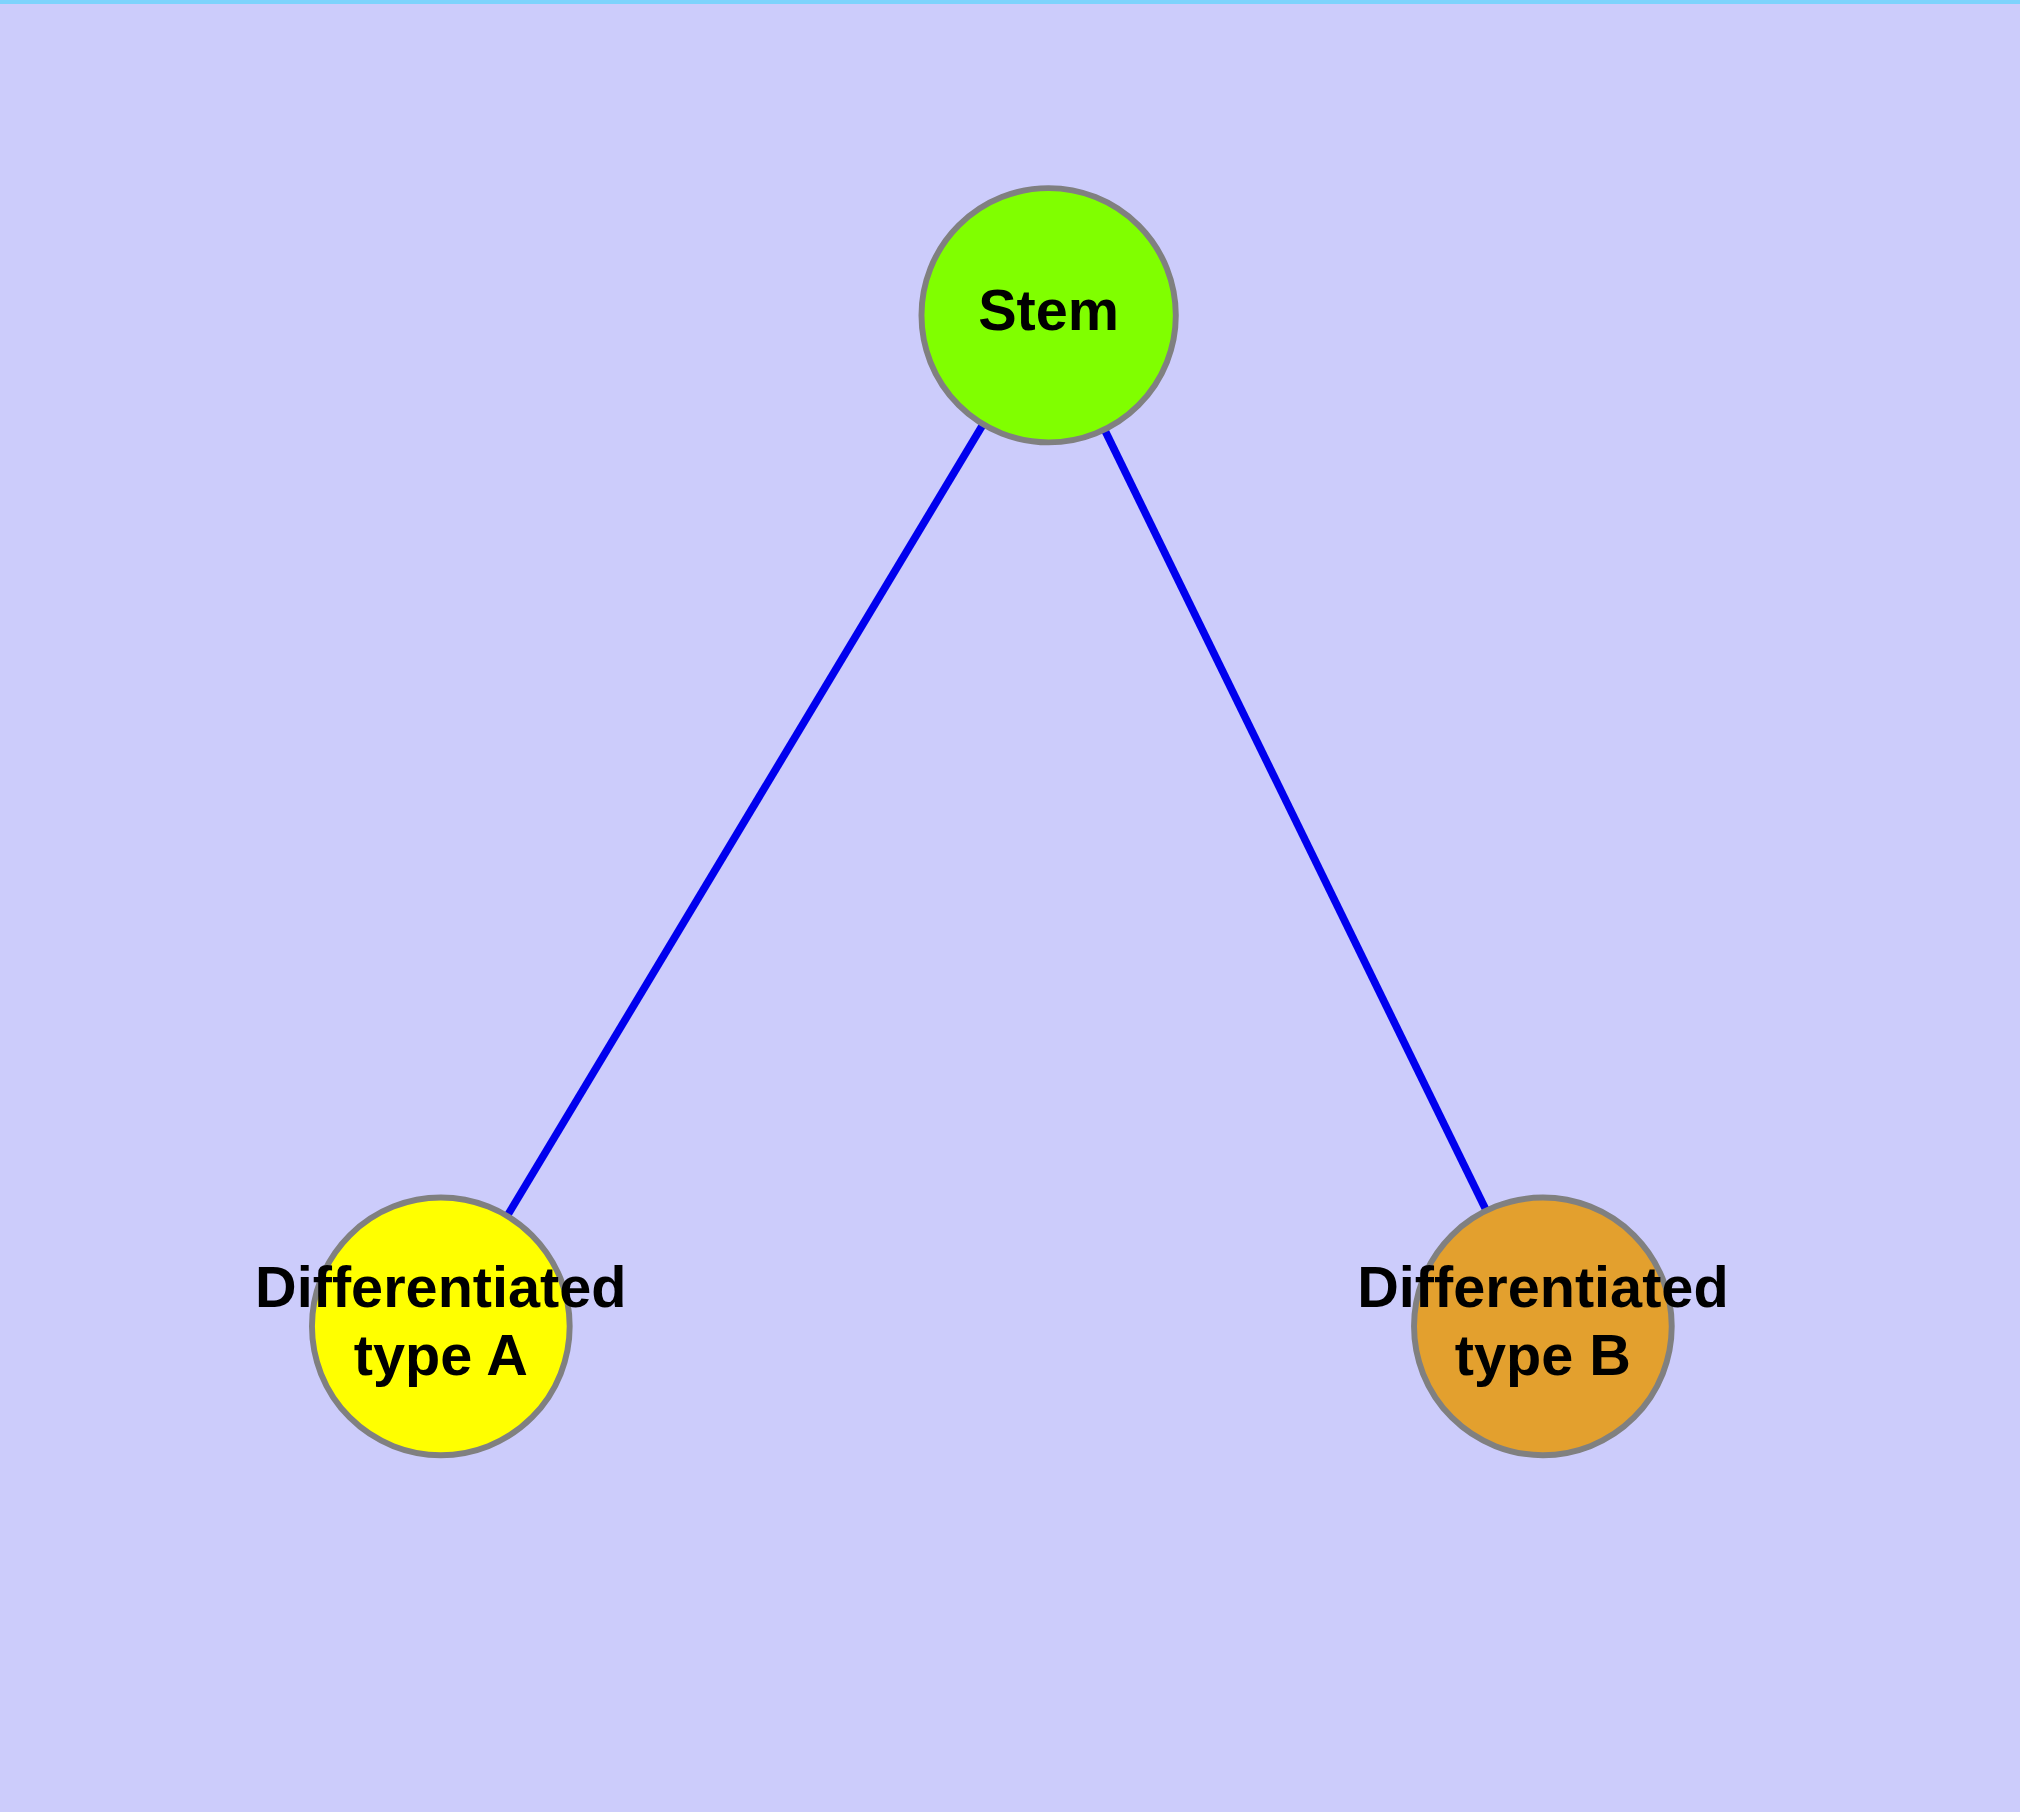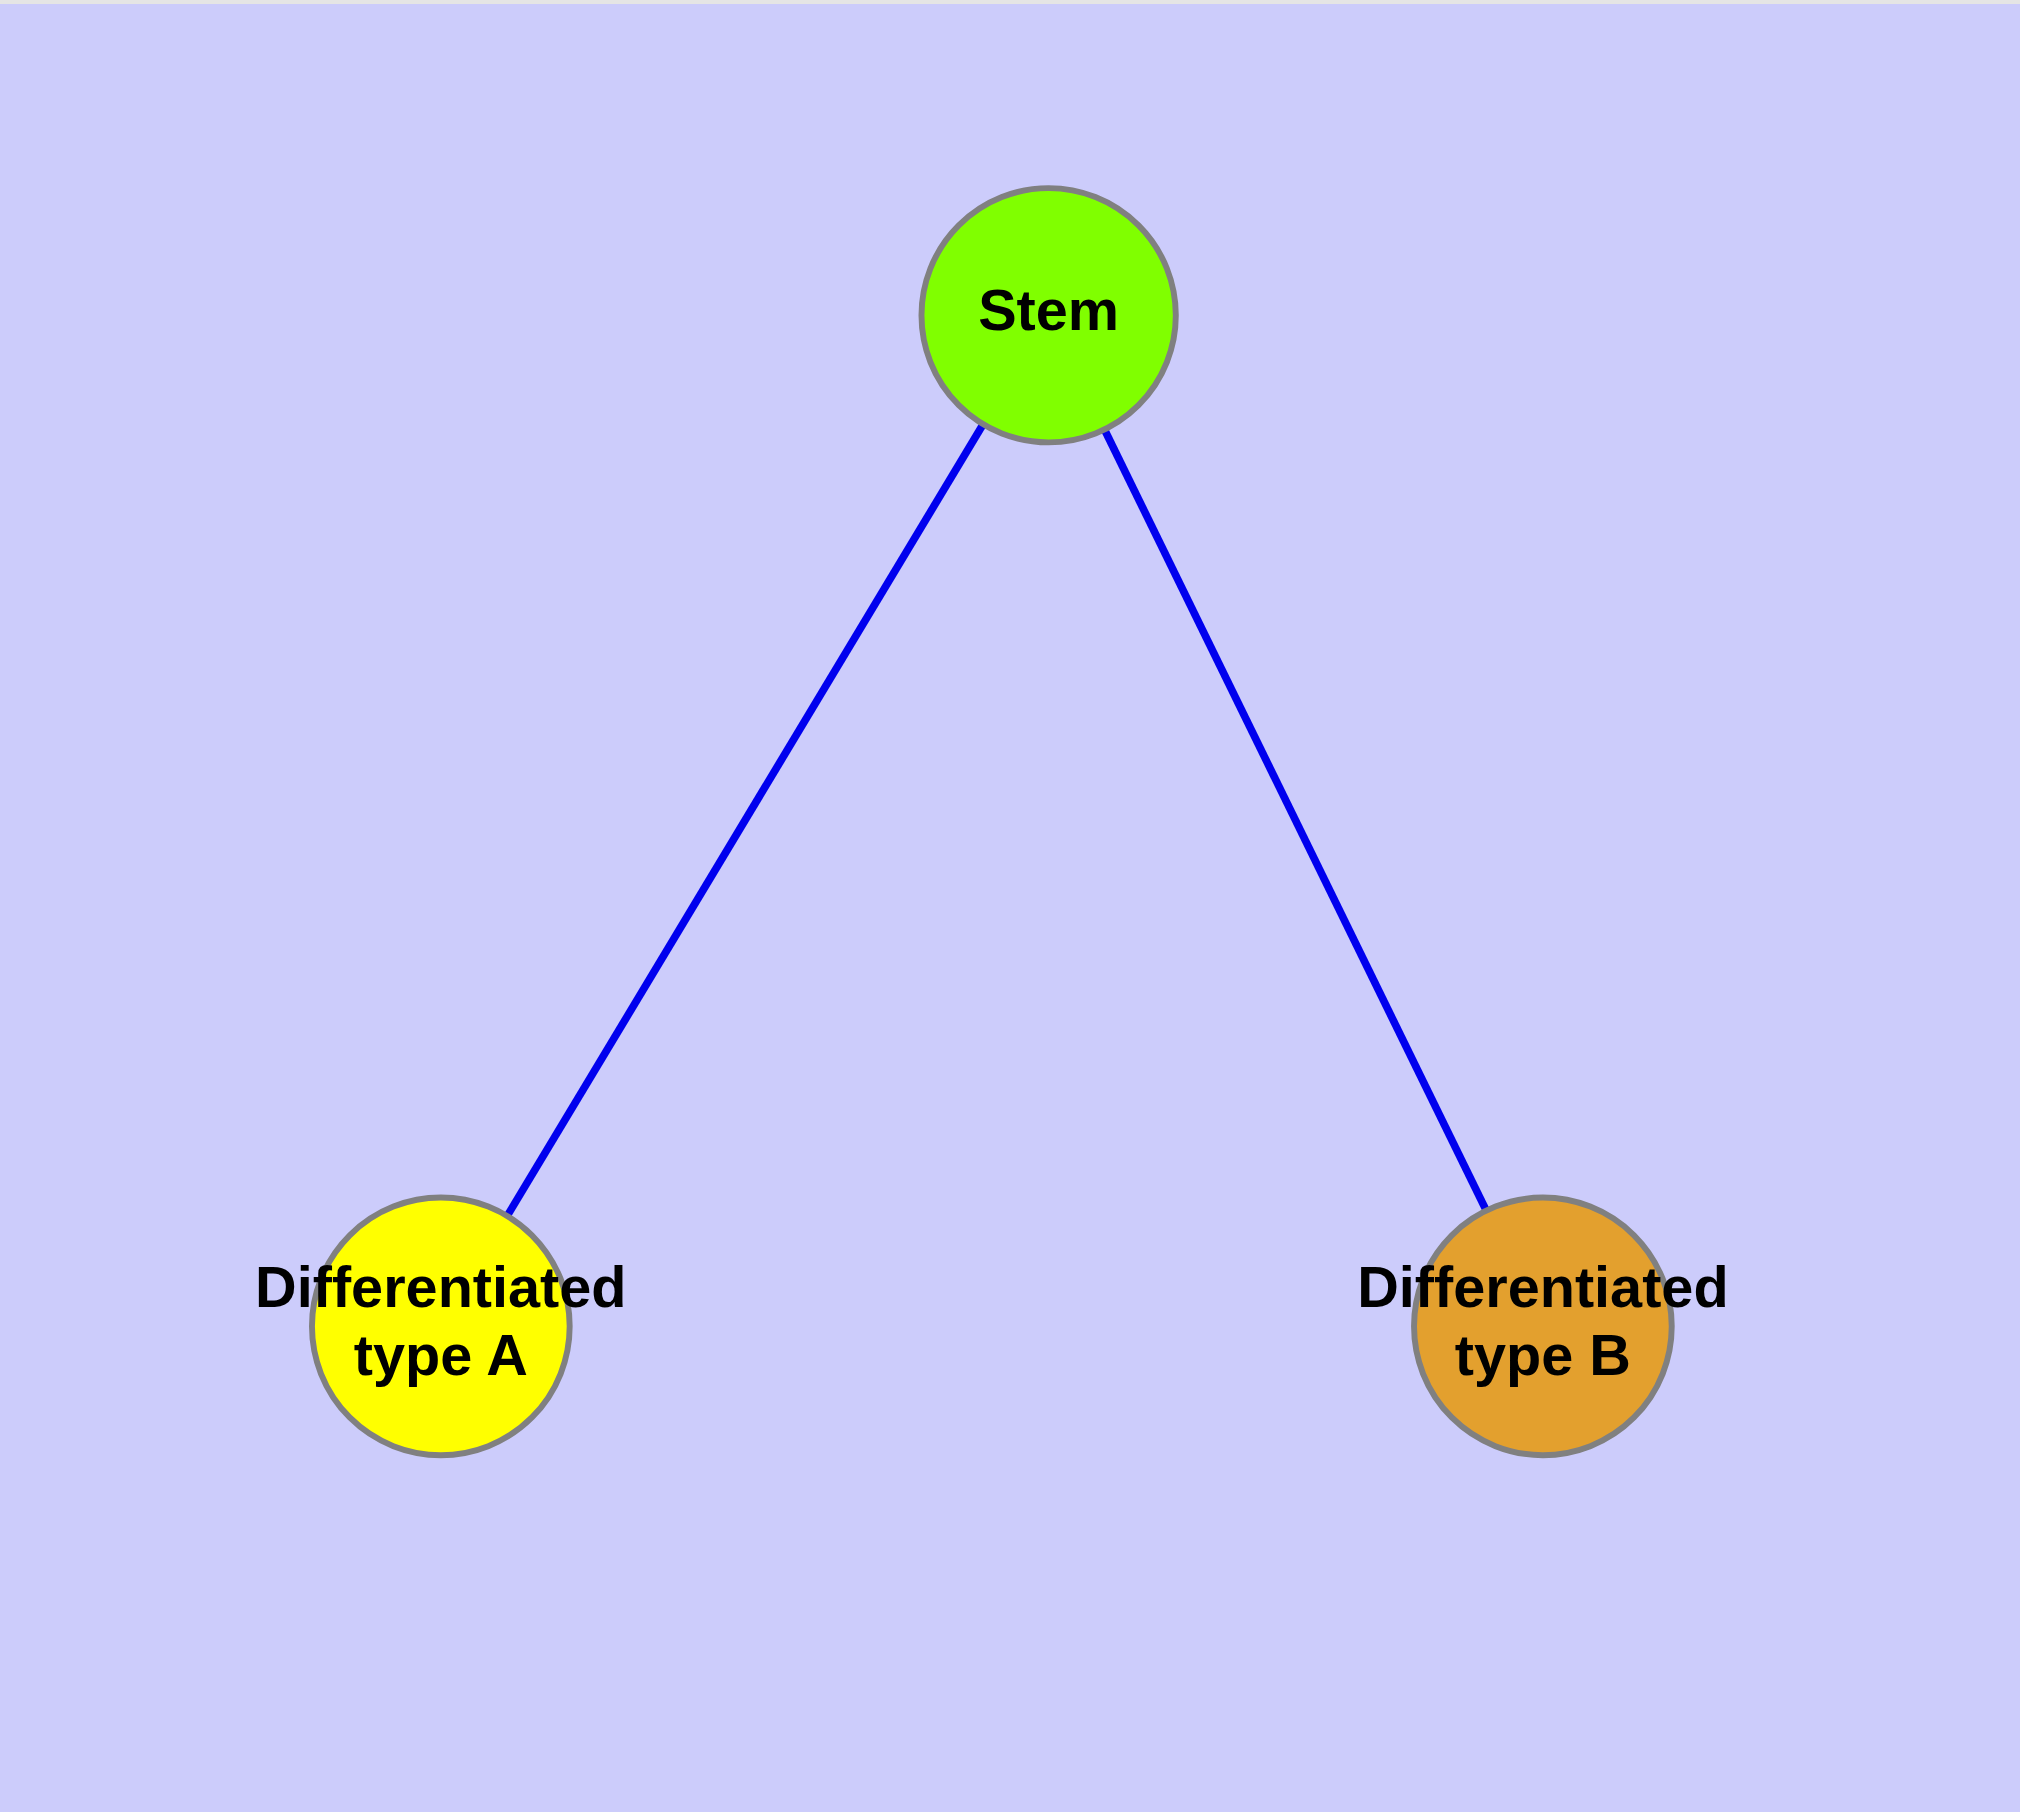--- a/index.html
+++ b/index.html
@@ -36,21 +36,21 @@
     font-weight: bold;
     fill: #000000;
     text-anchor: middle;
     dominant-baseline: middle;
     paint-order: normal;
   }
 </style>
 </head>
 <body>
 
-<div id="canvas" style="background: #e5e5e5; width: 2021px; height: 1812px;">
+<div id="canvas" style="background: #7dd3fc; width: 2021px; height: 1812px;">
 
   <div id="plot-background" style="background: rgb(204, 204, 251);"></div>
 
   <svg id="graph-svg" viewBox="0 0 2384 2138" preserveAspectRatio="none">
 
     <g id="edge-layer">
         <line x1="1160.760827724613" y1="498.8526255572341" x2="597.2694313601896" y2="1436.4331497730736" stroke="#0000ee" stroke-width="9" stroke-linecap="butt"></line>
         <line x1="1301.9811087555381" y1="504.97163421159007" x2="1754.1407681531707" y2="1430.2314518125777" stroke="#0000ee" stroke-width="9" stroke-linecap="butt"></line>
       </g>
     <g id="node-layer">

